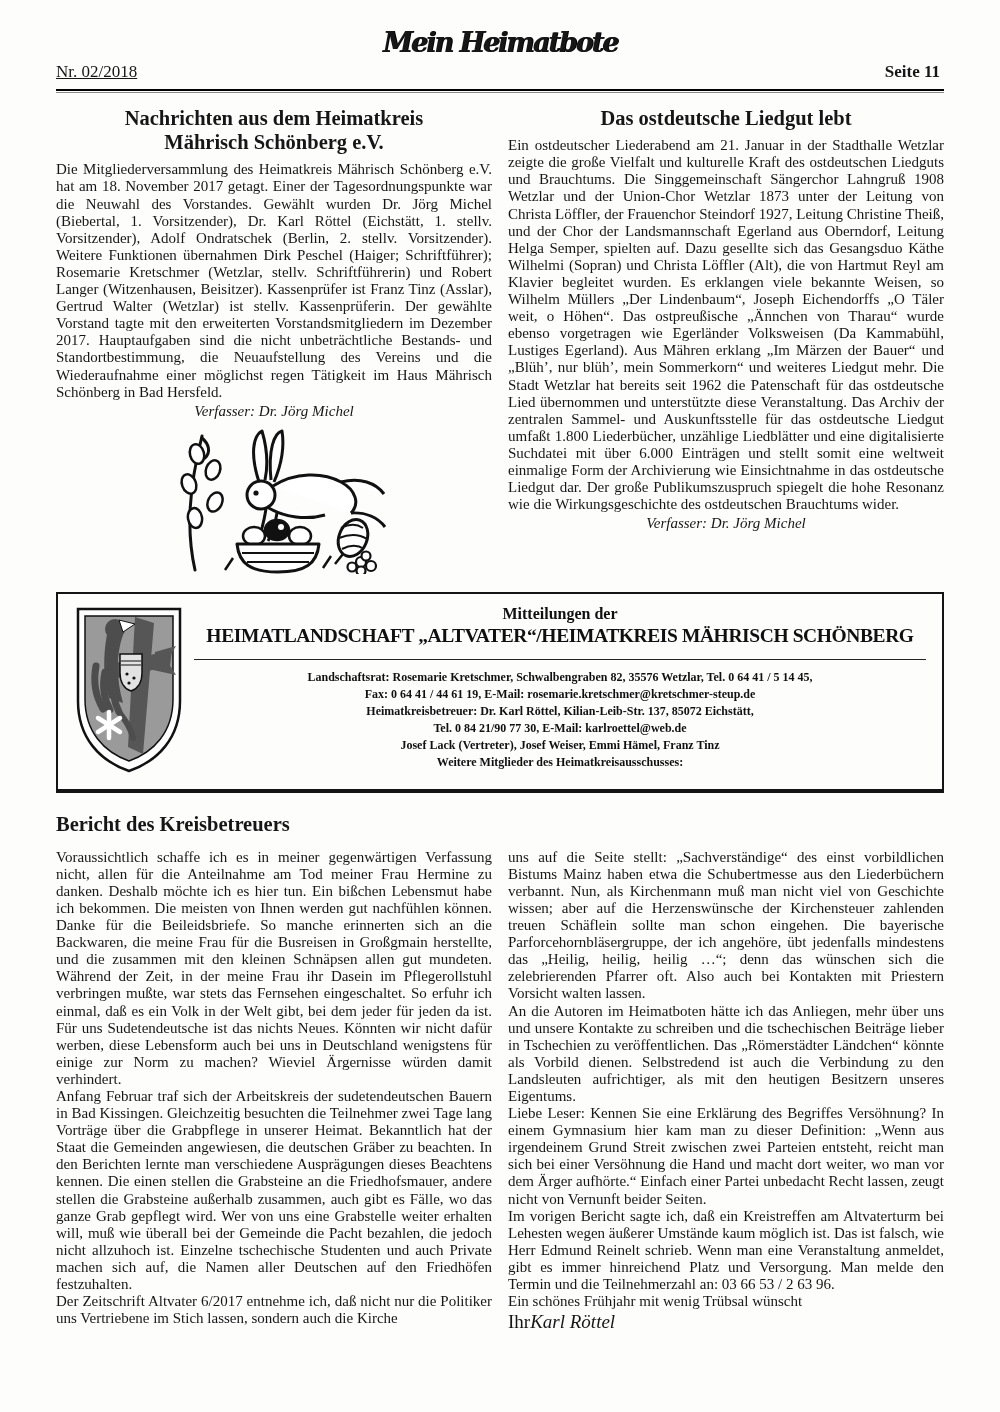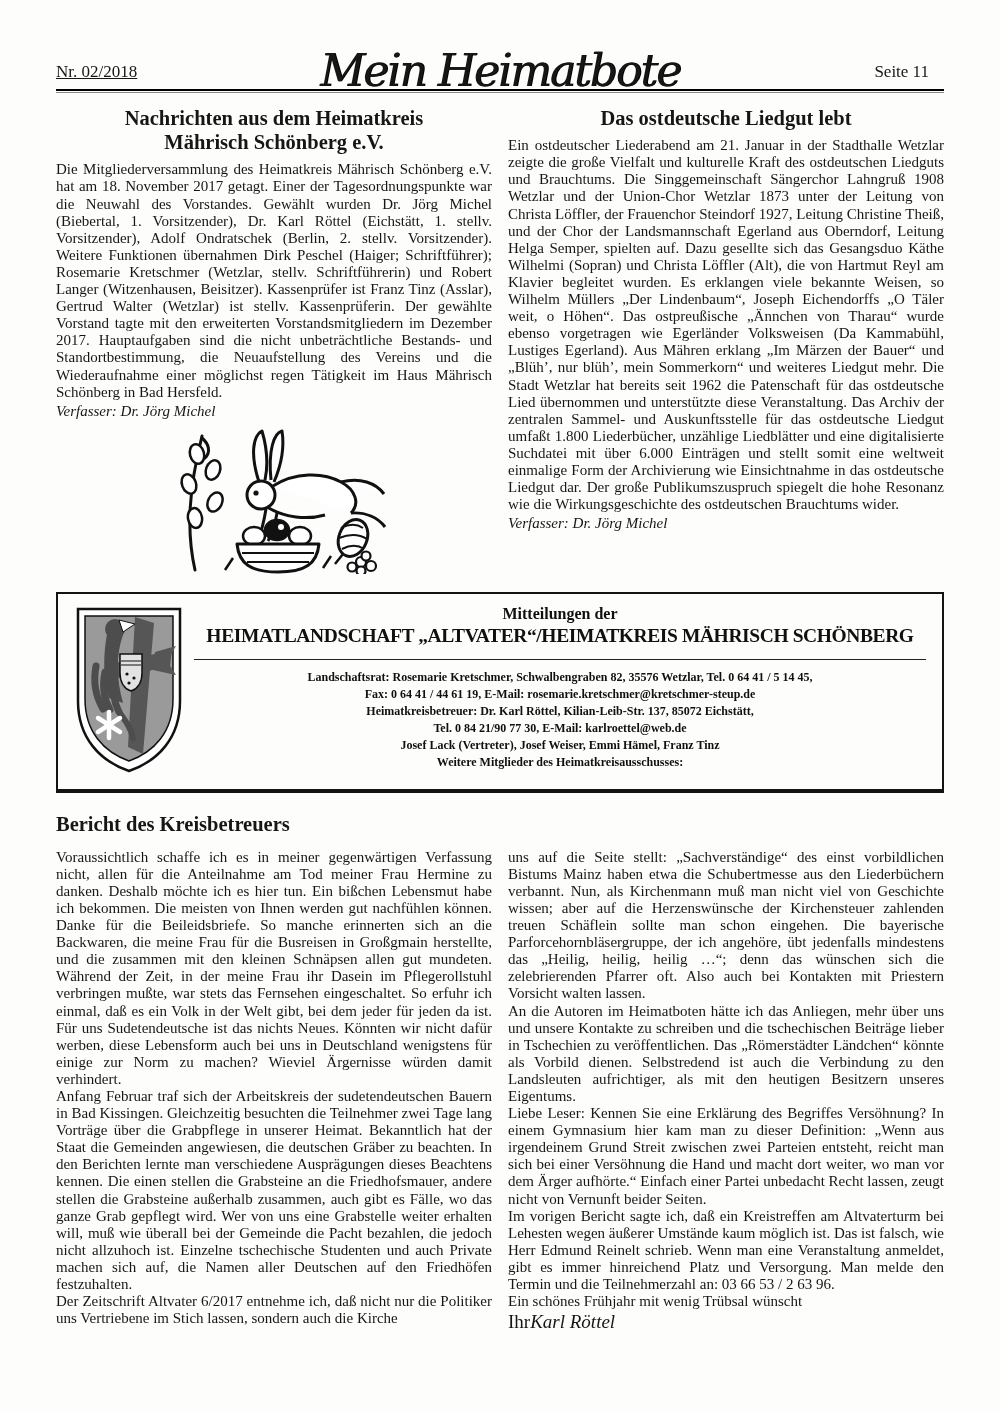--- a/index.html
+++ b/index.html
@@ -7,37 +7,36 @@
   body {
     height:1412px; overflow:hidden; background:#fdfdfc; color:#161616;
     font-family:"Liberation Serif", serif;
   }
   .page { padding:28px 56px 0; }
 
   
   .header-row { position:relative; height:56px; }
   .issue-no, .page-no { position:absolute; bottom:2px; font-size:17px; }
   .issue-no { left:0;text-decoration:underline; }
-  .page-no { right:15px; }
+  .page-no { right:4px;font-weight:bold; }
   .masthead {
     position:absolute; left:0; right:0; top:0; text-align:center;
-    font-family:"DejaVu Serif", serif; font-size:44px; font-weight:normal;
+    font-family:"DejaVu Serif", serif; font-size:27px; font-weight:bold;
     font-style:italic; letter-spacing:-2px; line-height:1.1;
     text-shadow:1px 0 0 #000;
-    margin-top:19px;
   }
   .rule-double { margin-top:5px; height:4px; border-top:2px solid #000; border-bottom:1px solid #8a8a8a; }
 
   
   .cols { display:flex; gap:16px; margin-top:13px; }
   .col { flex:1; min-width:0; }
   .article-title { font-size:20.5px; font-weight:bold; text-align:center; line-height:1.18; margin-bottom:7px; }
   .body-text { font-size:15px; line-height:1.14; text-align:justify; }
   .body-text p { margin:0; }
-  .author-line { font-size:15px; font-style:italic; text-align:left; margin-top:2px; }
+  .author-line { font-size:15px; font-style:italic; text-align:center; margin-top:2px; }
   .bunny-wrap { text-align:center; margin-top:2px; }
 
   
   .info-box {
     margin-top:14px; border:2px solid #141414; border-bottom-width:4px;
     display:flex; padding:8px 12px 13px 10px;
   }
   .crest-wrap { flex:0 0 122px; display:flex; justify-content:center; align-items:flex-start; padding-top:2px; }
   .box-text { flex:1; text-align:center; font-weight:bold; color:#101010; }
   .box-line-small { font-size:16px; margin-top:3px; }

